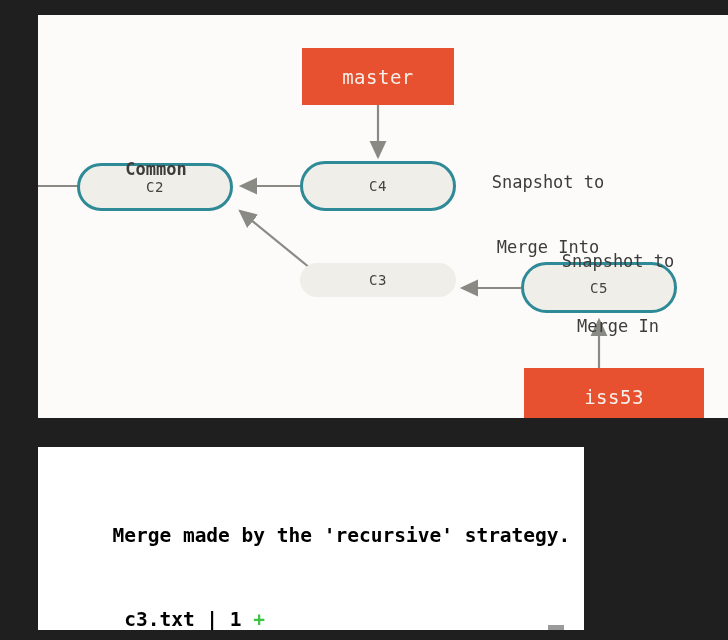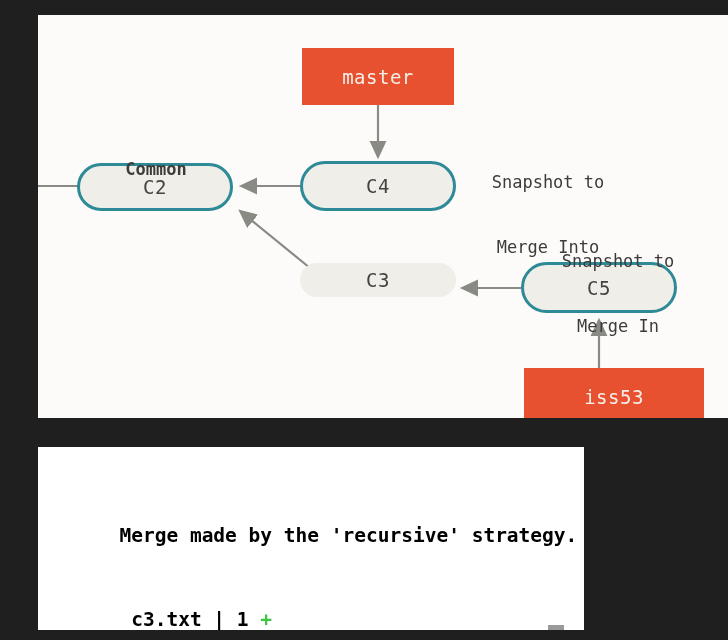--- a/index.html
+++ b/index.html
@@ -15,21 +15,21 @@
     background:#fcfbf9;overflow:hidden;padding-left:24px;
   }
   #diagram-svg{position:absolute;left:0;top:0;width:668px;height:403px;}
 
   .node{
     position:absolute;box-sizing:border-box;
     background:#efeee9;
     border-radius:26px;
     display:flex;align-items:center;justify-content:center;
     font-family:"DejaVu Sans Mono", monospace;
-    font-size:19px;color:#444340;letter-spacing:.5px;
+    font-size:14px;color:#444340;letter-spacing:.5px;
   }
   .node.bordered{border:3px solid #2e8a96;}
   .node.plain{border:3px solid #efeee9;}
 
   .branch{
     position:absolute;box-sizing:border-box;
     background:#e8512f;
     display:flex;align-items:center;justify-content:center;
     font-family:"DejaVu Sans Mono", monospace;
     font-size:19px;color:#f4efe9;letter-spacing:.5px;
@@ -46,21 +46,21 @@
   #terminal{
     position:absolute;left:38px;top:447px;width:546px;height:183px;
     background:#ffffff;overflow:hidden;
   }
   #terminal-lines{
     position:absolute;left:0;top:-9px;width:546px;
     font-family:"DejaVu Sans Mono", monospace;
     font-size:19.5px;line-height:28px;color:#000;
     white-space:pre;
   }
-  .tline{padding-left:11px;height:28px;font-weight:bold;}
+  .tline{padding-left:4px;height:28px;font-weight:bold;}
   .plus{color:#3ec642;}
   #terminal-scroll-thumb{
     position:absolute;left:510px;top:178px;width:16px;height:5px;
     background:#9a9a9a;
   }
 </style>
 </head>
 <body>
 
 <div id="diagram-panel">

